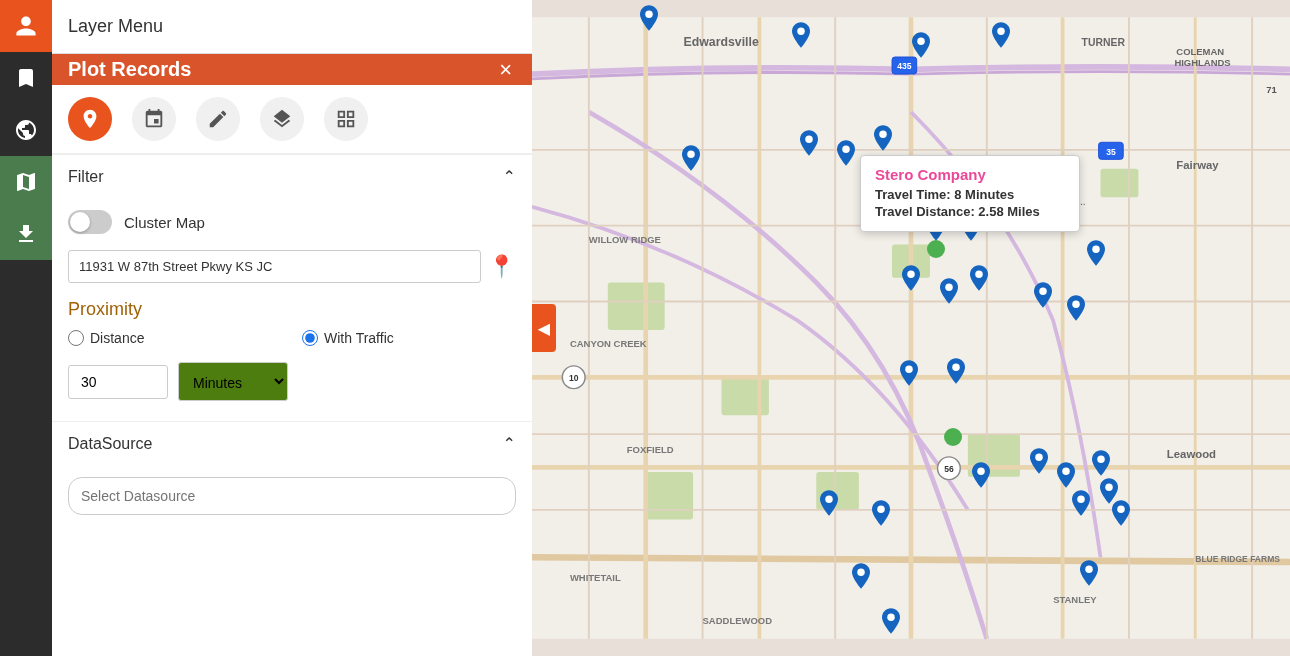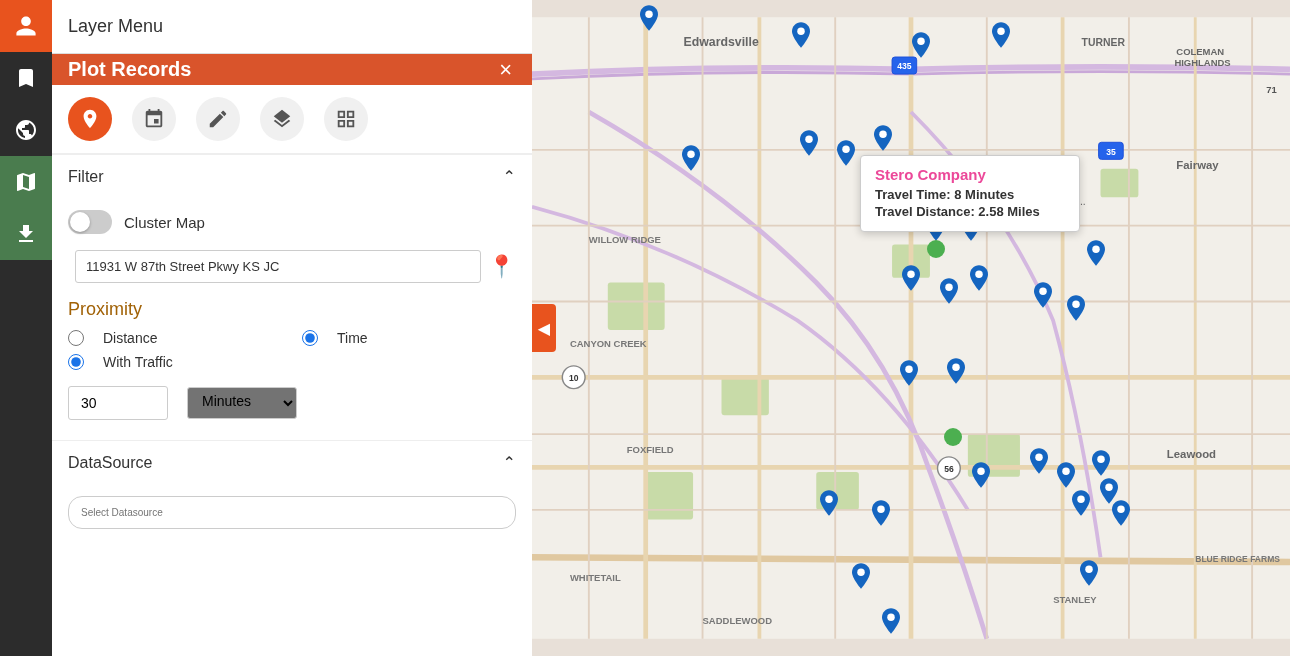--- a/index.html
+++ b/index.html
@@ -163,21 +163,20 @@
     .location-label {
       font-size: 14px;
       color: #555;
       margin-bottom: 6px;
     }
     .location-row {
       display: flex;
       align-items: center;
       gap: 8px;
       margin-bottom: 16px;
-      margin-left: 7px;
     }
     .location-input {
       flex: 1;
       border: 1px solid #ccc;
       border-radius: 3px;
       padding: 8px 10px;
       font-size: 13px;
       color: #333;
     }
     .location-pin {
@@ -194,60 +193,60 @@
     }
     .radio-grid {
       display: grid;
       grid-template-columns: 1fr 1fr;
       gap: 8px 20px;
       margin-bottom: 16px;
     }
     .radio-row {
       display: flex;
       align-items: flex-start;
-      gap: 19px;
+      gap: 6px;
       font-size: 14px;
       color: #333;
     }
     .radio-row input[type=radio] {
       accent-color: #1a73e8;
       width: 16px;
       height: 16px;
     }
 
     
     .value-row {
       display: flex;
-      gap: 19px;
+      gap: 10px;
       align-items: center;
     }
     .value-input {
       border: 1px solid #ccc;
       border-radius: 3px;
       padding: 8px 12px;
       font-size: 14px;
       width: 100px;
     }
     .unit-select {
       border: 1px solid #ccc;
       border-radius: 3px;
-      padding: 4px 28px 8px 10px;
+      padding: 11px 28px 8px 10px;
       font-size: 14px;
       appearance: auto;
-      background: #737373;
+      background: #4d7c0f;
       cursor: pointer;
     }
 
     
     .datasource-select {
       width: 100%;
       border: 1px solid #ccc;
       border-radius: 14px;
       padding: 10px 12px;
-      font-size: 10px;
+      font-size: 14px;
       color: #1d4ed8;
       background: white;
     }
 
     
     .map-area {
       flex: 1;
       position: relative;
       overflow: hidden;
       background: #e8e0d8;
@@ -393,24 +392,20 @@
           <span class="location-pin" style="color:#4CAF50;">📍</span>
         </div>
 
         <div class="proximity-label">Proximity</div>
         <div class="radio-grid">
           <label class="radio-row">
             <input type="radio" name="proximity-type" style="">
             <span>Distance</span>
           </label>
           <label class="radio-row">
-            <input type="radio" name="proximity-type" checked="" style="">
-            <span>Time</span>
-          </label>
-          <label class="radio-row">
             <input type="radio" name="traffic-type" checked="" style="">
             <span>With Traffic</span>
           </label>
         </div>
 
         <div class="value-row">
           <input class="value-input" type="text" value="30" style="">
           <select class="unit-select">
             <option>Minutes</option>
             <option>Hours</option>

